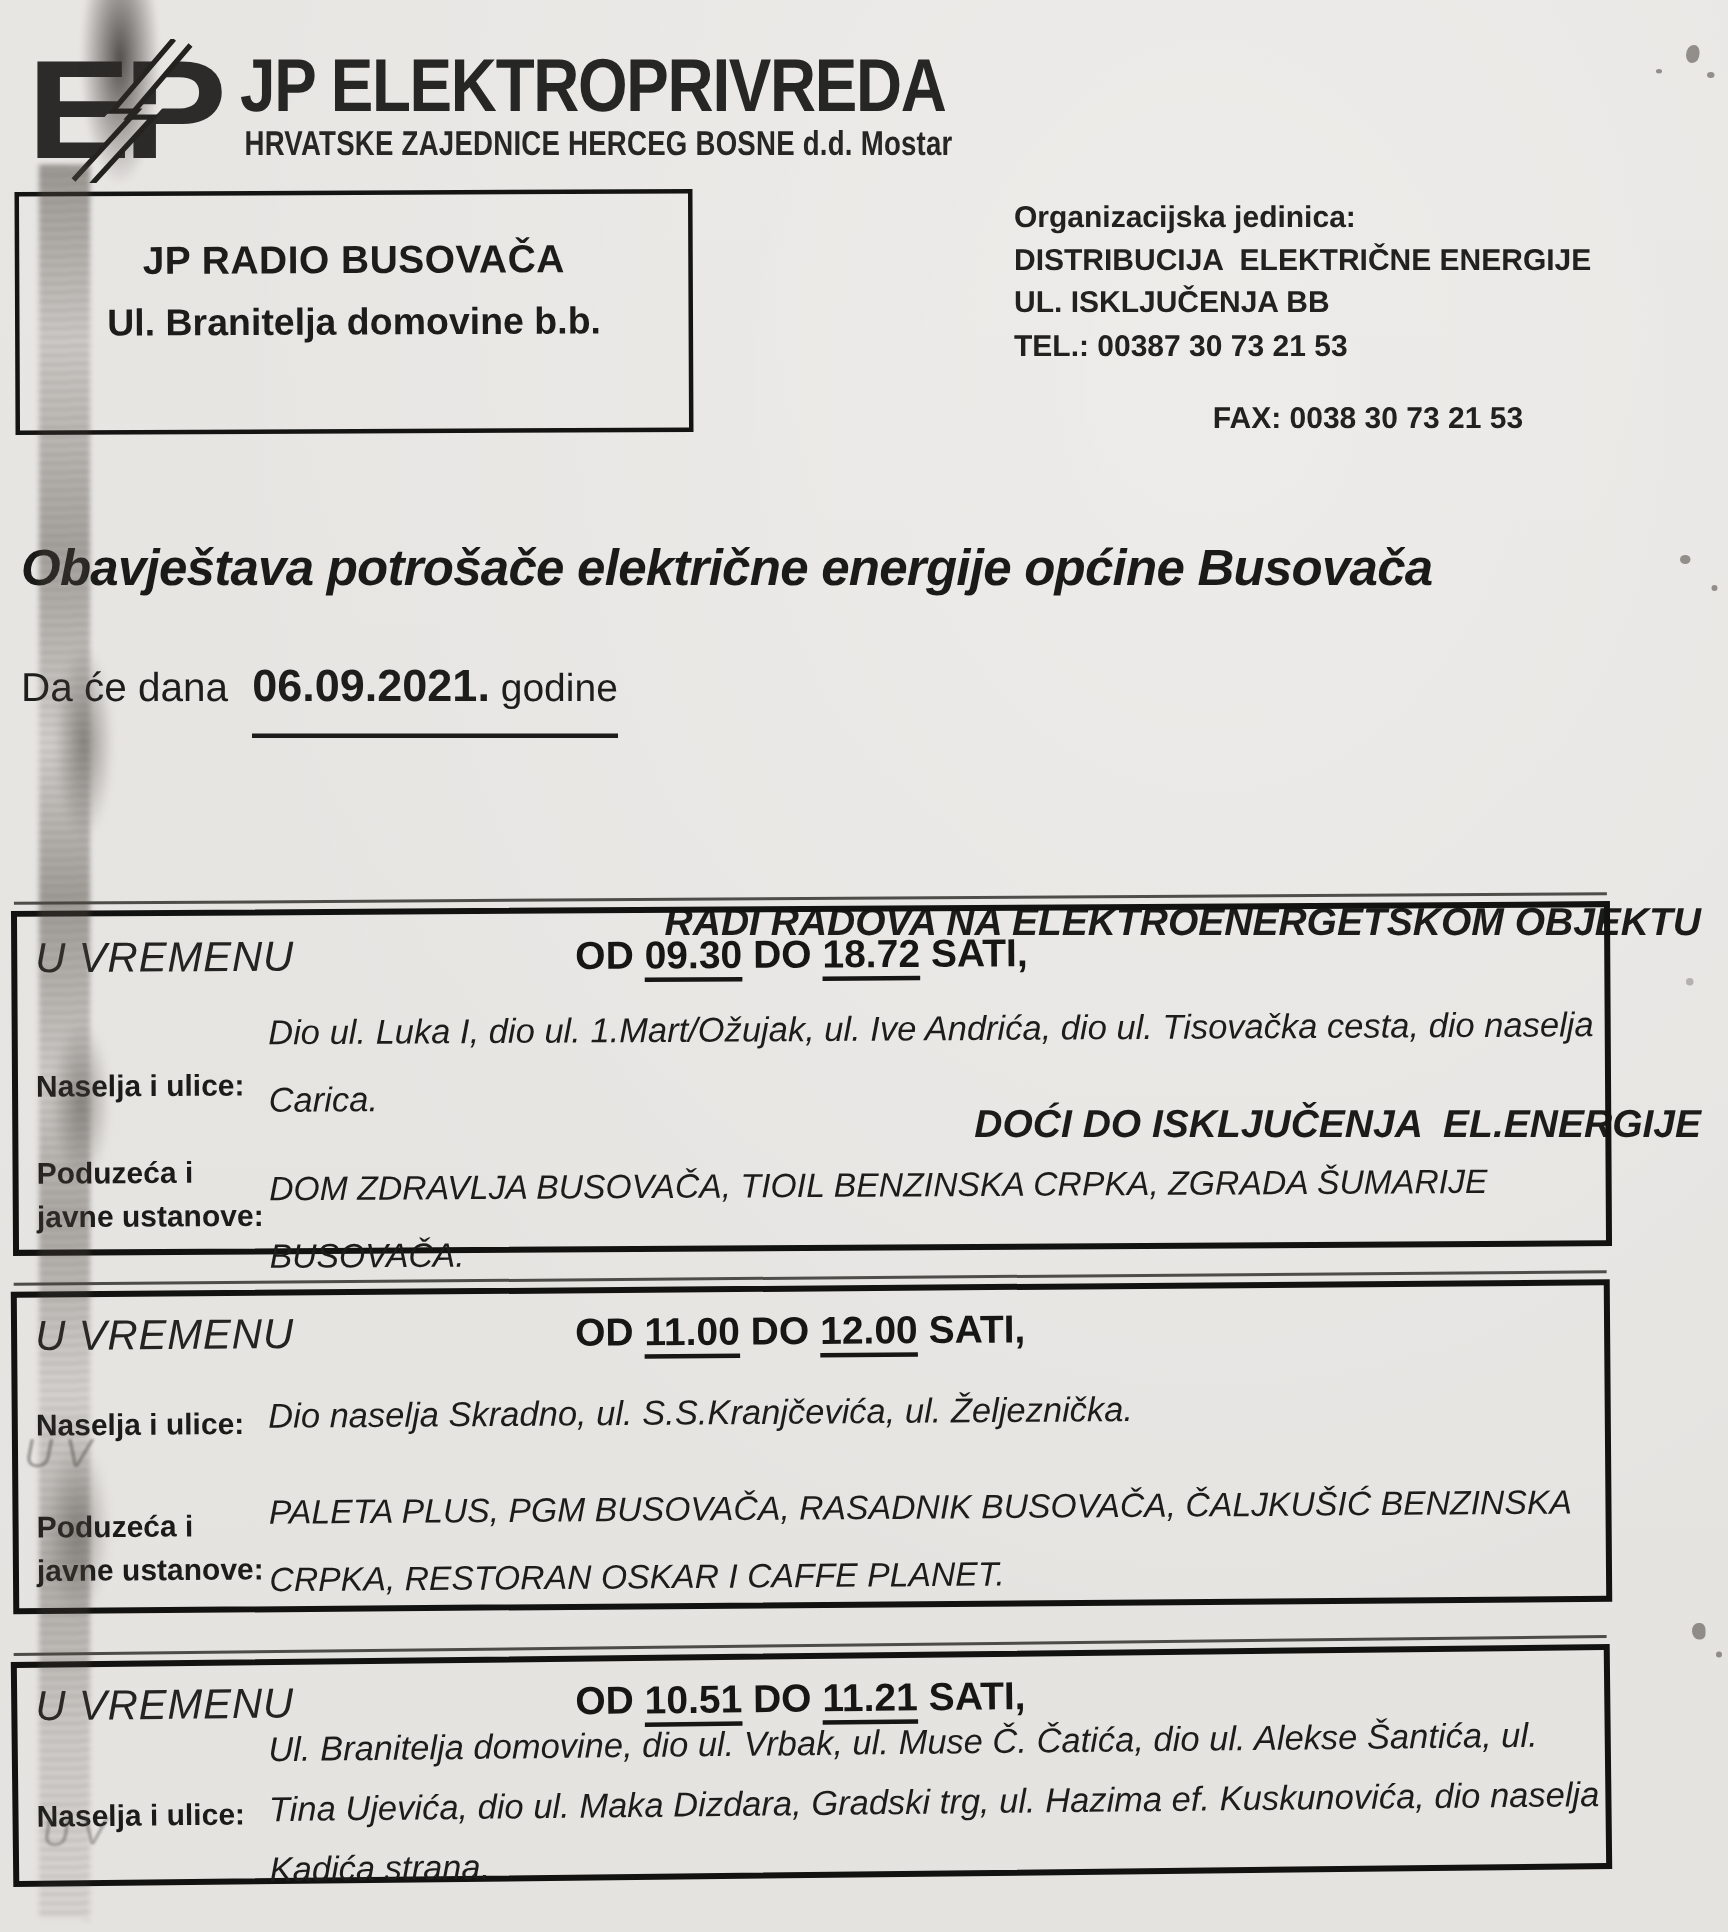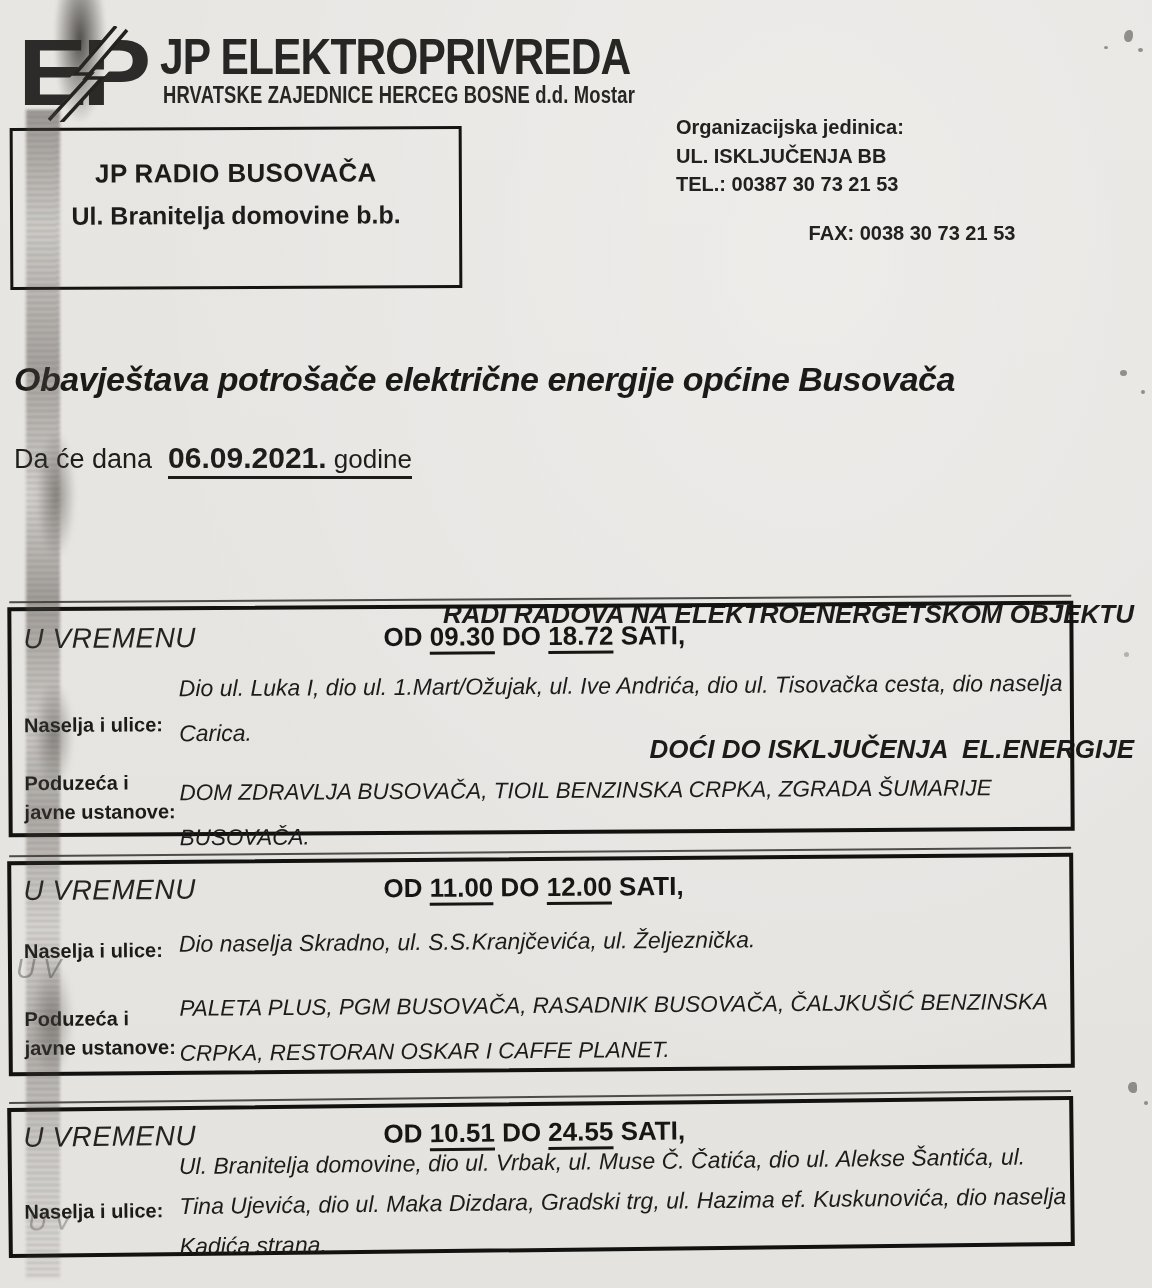--- a/index.html
+++ b/index.html
@@ -27,33 +27,33 @@
   
   .recipient-box{
     position:absolute; left:10px; top:127px; width:452px; height:162px;
     border:3px solid #141412; transform:rotate(-.25deg);
     display:flex; flex-direction:column; align-items:center; justify-content:center;
     padding-bottom:28px; box-sizing:border-box;
   }
   .recipient-box .l1{font-size:26px; font-weight:bold; letter-spacing:.3px;}
   .recipient-box .l2{font-size:25px; font-weight:bold; margin-top:12px;}
   
-  .org-block{position:absolute; left:676px; top:113px; width:472px;}
+  .org-block{position:absolute; left:676px; top:131px; width:472px;}
   .org-block div{
     font-size:20px; font-weight:bold; line-height:28.5px; white-space:pre-wrap; color:#21211f;
   }
   .org-block div:last-child{margin-top:20px;text-align:center;}
   
   .notice-title{
     position:absolute; left:14px; top:360px; width:1060px;
     font-size:34px; font-weight:bold; font-style:italic; letter-spacing:-.5px;
     white-space:nowrap; color:#1a1a18;
   }
   .date-line{position:absolute; left:14px; top:441px; font-size:27px; color:#1d1d1b;}
-  .date-line .wrap-u{border-bottom:3px solid #1c1c1a; padding-bottom:2px; margin-left:16px;}
+  .date-line .wrap-u{border-bottom:3px solid #1c1c1a; padding-bottom:16px; margin-left:16px;}
   .date-line .date{font-size:30px; font-weight:bold;}
   .date-line .suffix{font-size:26px;}
   .reason{
     position:absolute; left:14px; top:502px; width:1080px; text-align:right;
     font-size:26px; font-weight:bold; font-style:italic; line-height:45px;
     white-space:pre-wrap; color:#1b1b19;margin-left:40px;
   }
   
   .obox{position:absolute; left:8px; width:1066px; border:4px solid #121210; box-sizing:border-box;}
   .obox::before{ 
@@ -132,20 +132,21 @@
   <div class="company-name">JP ELEKTROPRIVREDA</div>
   <div class="company-sub">HRVATSKE ZAJEDNICE HERCEG BOSNE d.d. Mostar</div>
 
   <div class="recipient-box">
     <div class="l1">JP RADIO BUSOVAČA</div>
     <div class="l2">Ul. Branitelja domovine b.b.</div>
   </div>
 
   <div class="org-block">
     <div>Organizacijska jedinica:</div>
+    <div>DISTRIBUCIJA  ELEKTRIČNE ENERGIJE</div>
     <div>UL. ISKLJUČENJA BB</div>
     <div>TEL.: 00387 30 73 21 53</div>
     <div>FAX: 0038 30 73 21 53</div>
   </div>
 
   <div class="notice-title">Obavještava potrošače električne energije općine Busovača</div>
   <div class="date-line">
     <span>Da će dana</span><span class="wrap-u"><span class="date">06.09.2021.</span><span class="suffix"> godine</span></span>
   </div>
   <div class="reason">
@@ -188,21 +189,21 @@
     </div>
     <div class="val val-comp">PALETA PLUS, PGM BUSOVAČA, RASADNIK BUSOVAČA, ČALJKUŠIĆ BENZINSKA CRPKA, RESTORAN OSKAR I CAFFE PLANET.</div>
   </div>
 
   <div class="obox" id="box3">
     <div class="hdr">U VREMENU</div>
     <div class="time">
       <span>OD</span>
       <span class="u">10.51</span>
       <span>DO</span>
-      <span class="u">24.55</span>
+      <span class="u">11.21</span>
       <span>SATI,</span>
     </div>
     <div class="lbl lbl-streets">Naselja i ulice:</div>
     <div class="val val-streets">Ul. Branitelja domovine, dio ul. Vrbak, ul. Muse Č. Čatića, dio ul. Alekse Šantića, ul. Tina Ujevića, dio ul. Maka Dizdara, Gradski trg, ul. Hazima ef. Kuskunovića, dio naselja Kadića strana.</div>
   </div>
 
   <div class="artifact blotch-top"></div>
   <div class="artifact streak"></div>
   <div class="artifact patch1"></div>
   <div class="artifact patch2"></div>

